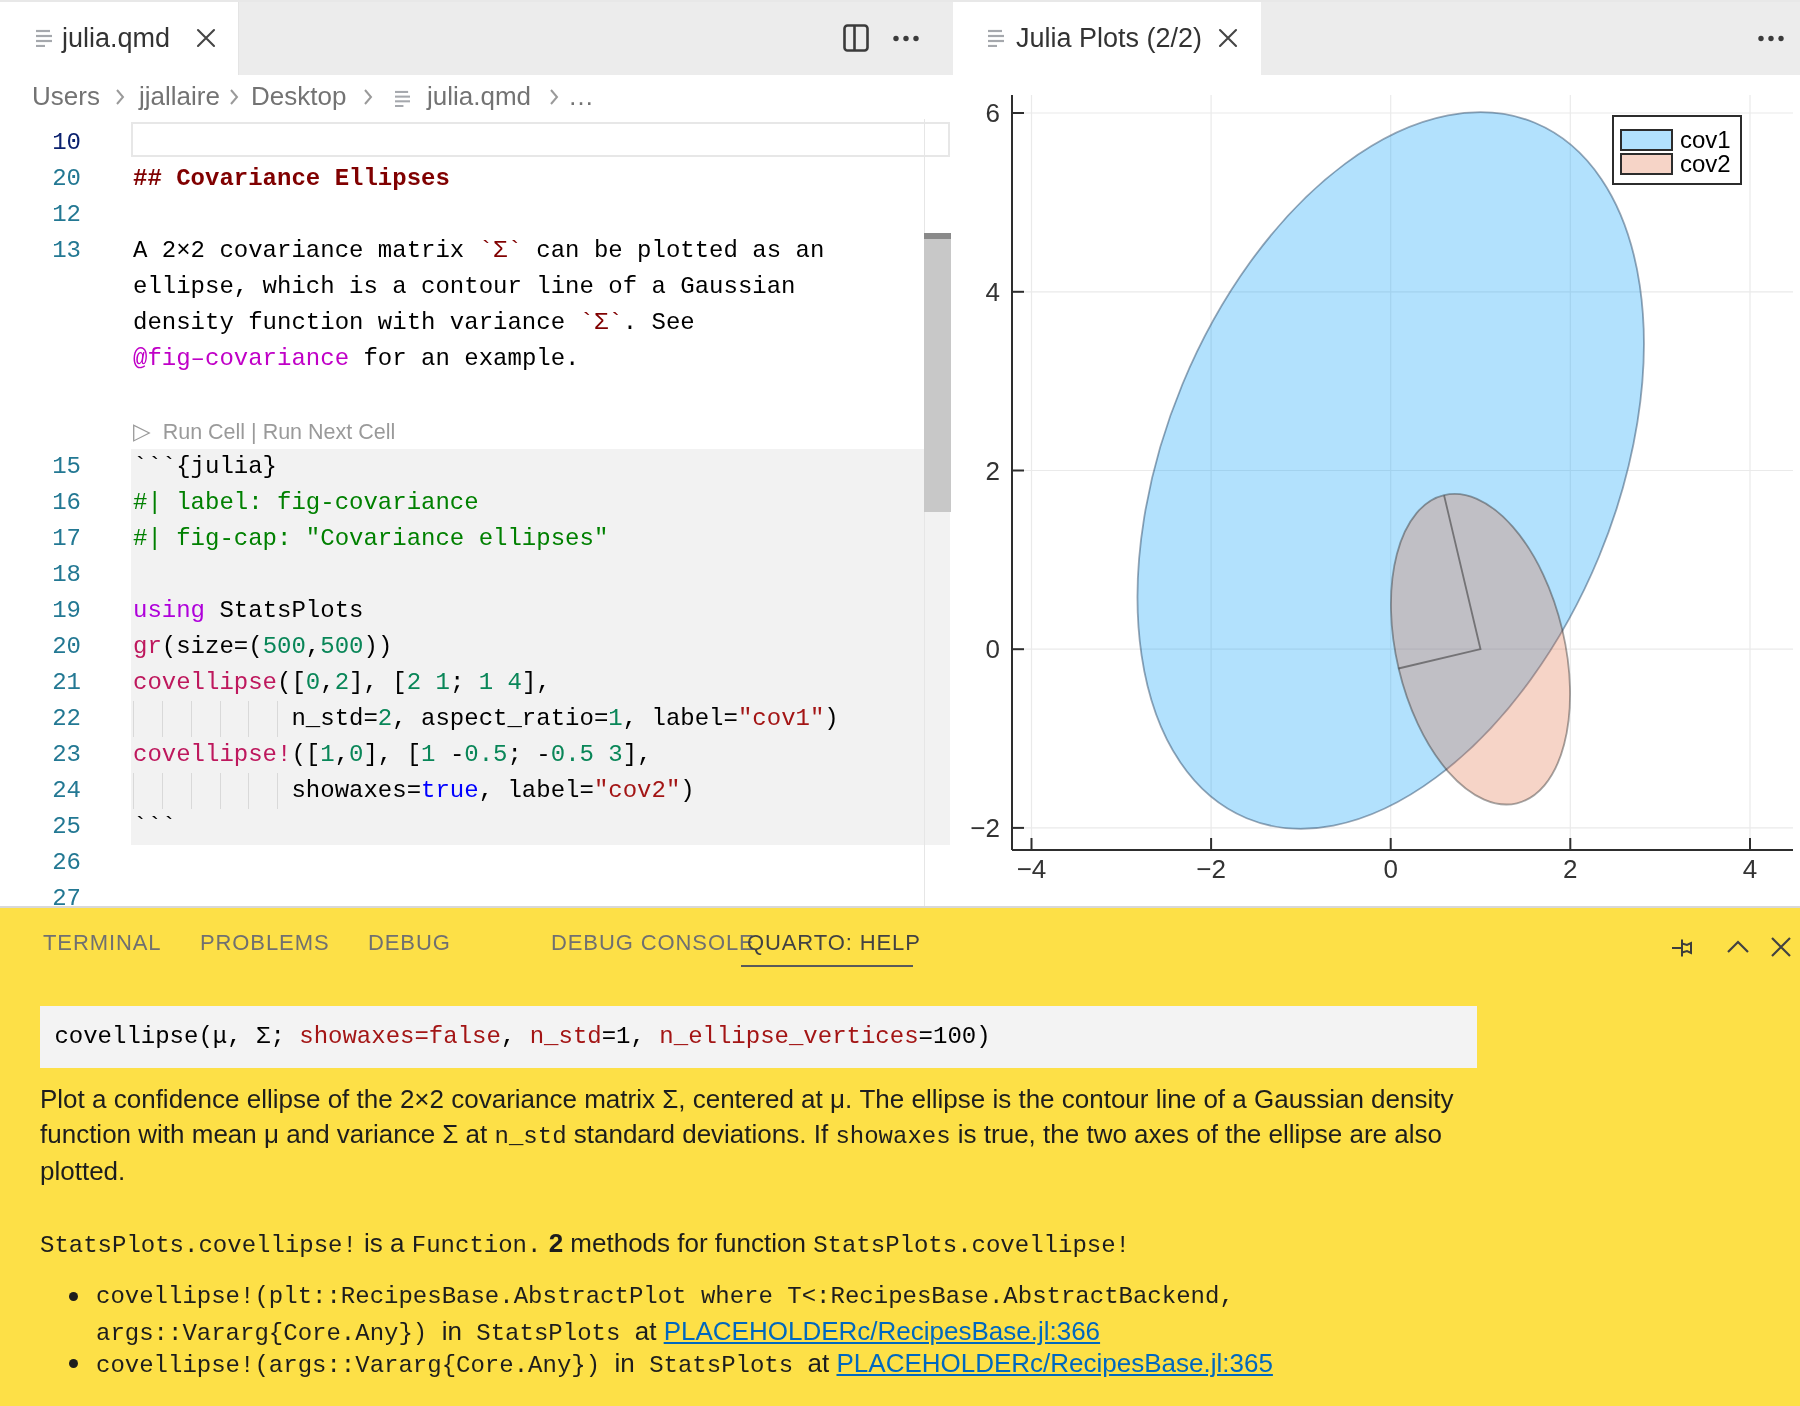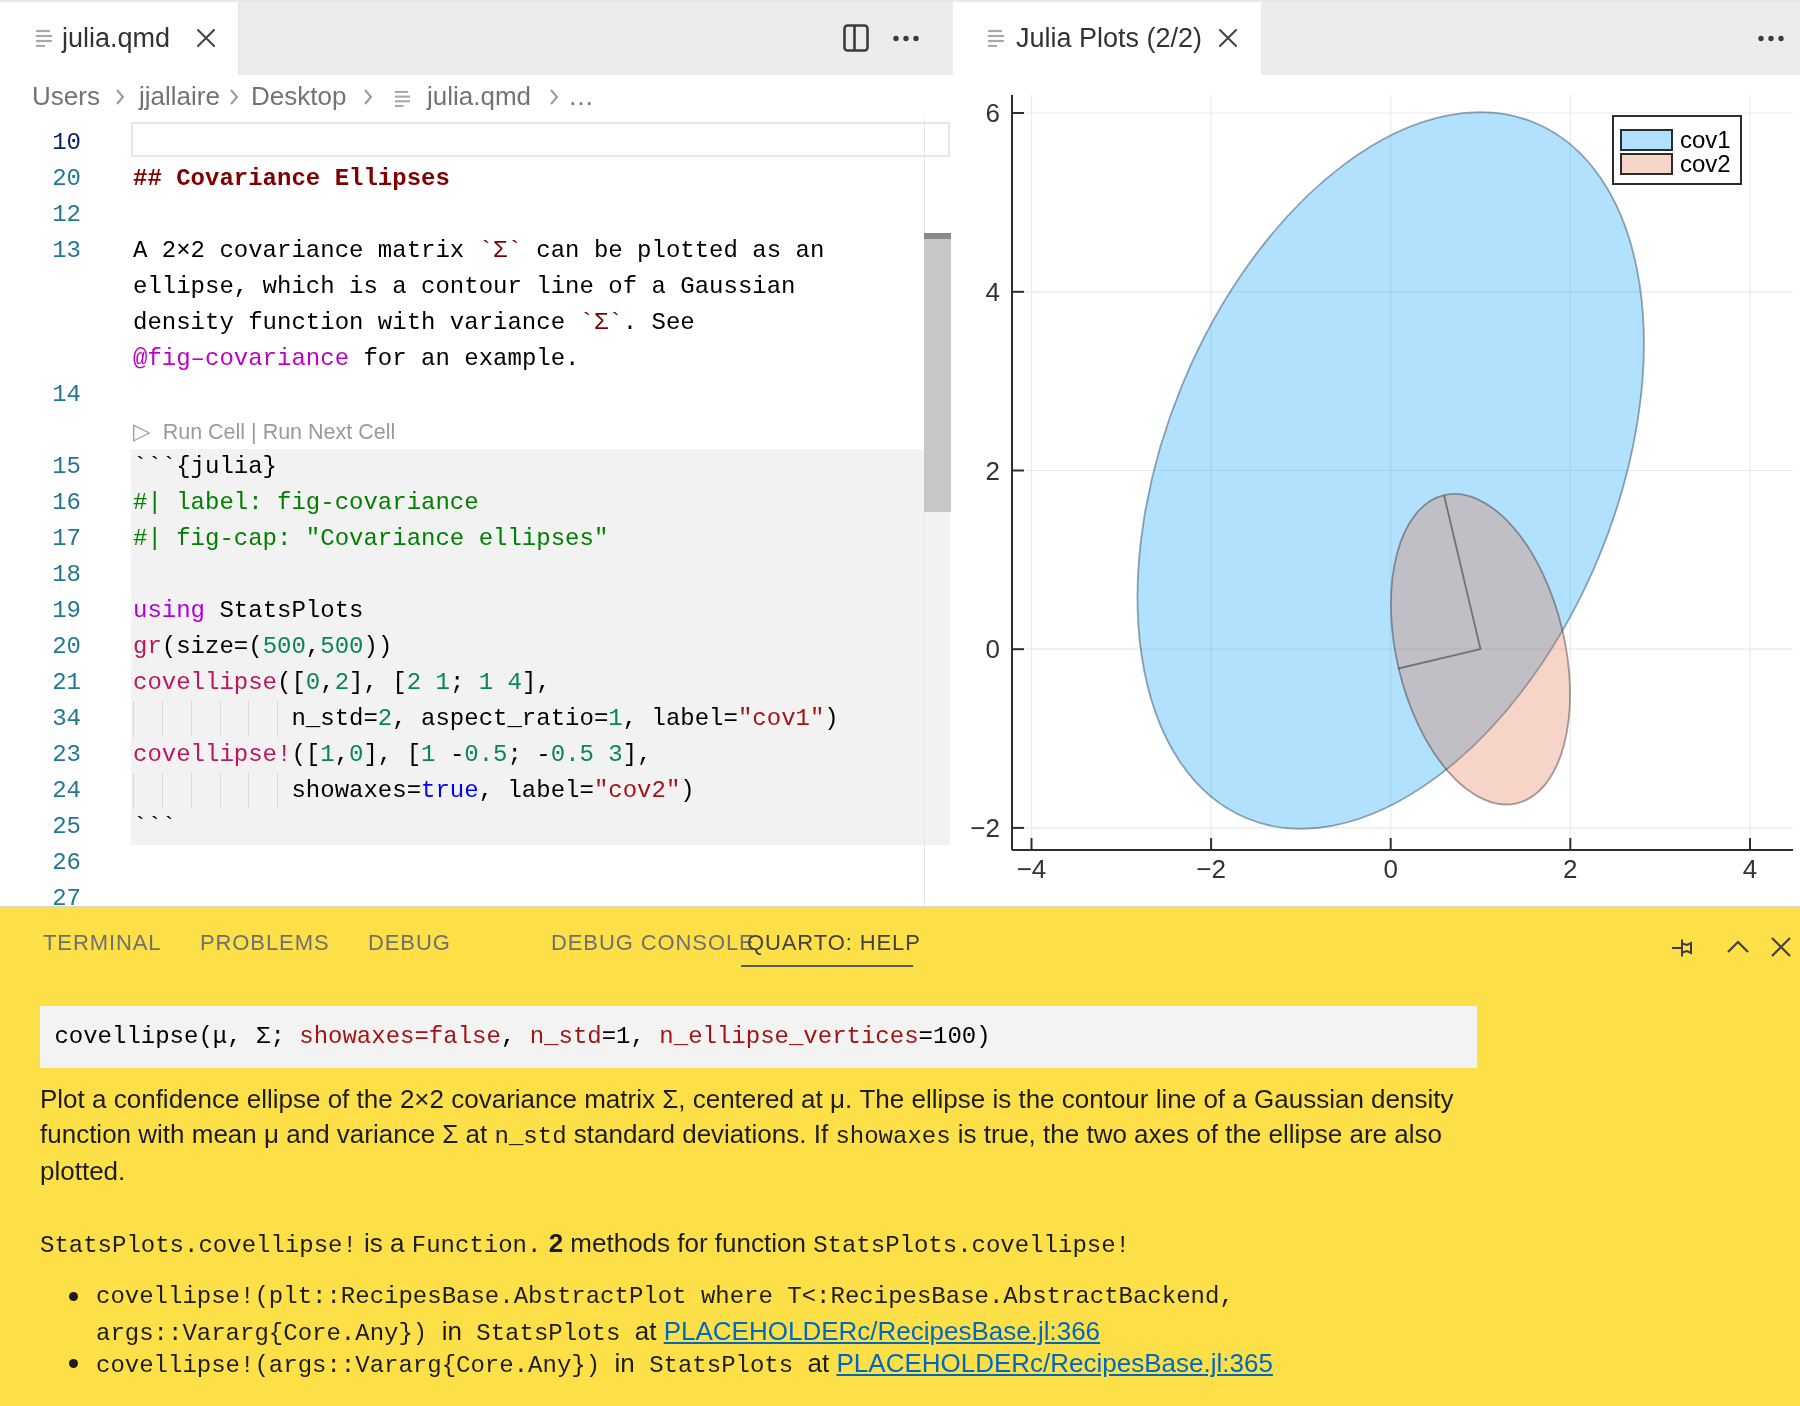--- a/index.html
+++ b/index.html
@@ -123,36 +123,35 @@
       <div class="cellbg"></div>
       <div class="curline"></div>
 
       <div class="row" style="top:125px;"><span class="ln" style="color:#0b216f;">10</span></div>
       <div class="row" style="top:161px;"><span class="ln">20</span><span class="ct h">## Covariance Ellipses</span></div>
       <div class="row" style="top:197px;"><span class="ln">12</span></div>
       <div class="row" style="top:233px;"><span class="ln">13</span><span class="ct">A 2×2 covariance matrix <span class="raw">`Σ`</span> can be plotted as an</span></div>
       <div class="row" style="top:305px;"><span class="ct">density function with variance <span class="raw">`Σ`</span>. See</span></div>
       <div class="row" style="top:269px;"><span class="ct">ellipse, which is a contour line of a Gaussian</span></div>
       <div class="row" style="top:341px;"><span class="ct"><span class="ref">@fig–covariance</span> for an example.</span></div>
-      <div class="row" style="top:377px;"><span class="ln">14</span></div>
       <div class="row" style="top:413px;"><span class="ct lens"><span style="font-size:23px;">▷</span>&nbsp;&nbsp;Run Cell | Run Next Cell</span></div>
       <div class="row" style="top:449px;"><span class="ln">15</span><span class="ct">```{julia}</span></div>
       <div class="row" style="top:485px;"><span class="ln">16</span><span class="ct cm">#| label: fig-covariance</span></div>
       <div class="row" style="top:521px;"><span class="ln">17</span><span class="ct cm">#| fig-cap: "Covariance ellipses"</span></div>
       <div class="row" style="top:557px;"><span class="ln">18</span></div>
       <div class="row" style="top:593px;"><span class="ln">19</span><span class="ct"><span class="k">using</span> StatsPlots</span></div>
       <div class="row" style="top:629px;"><span class="ln">20</span><span class="ct"><span class="fn">gr</span>(size=(<span class="num">500</span>,<span class="num">500</span>))</span></div>
       <div class="row" style="top:665px;"><span class="ln">21</span><span class="ct"><span class="fn">covellipse</span>([<span class="num">0</span>,<span class="num">2</span>], [<span class="num">2</span> <span class="num">1</span>; <span class="num">1</span> <span class="num">4</span>],</span></div>
       <div class="row" style="top:701px;"><span class="ct">           n_std=<span class="num">2</span>, aspect_ratio=<span class="num">1</span>, label=<span class="str">"cov1"</span>)</span></div>
       <div class="row" style="top:737px;"><span class="ln">23</span><span class="ct"><span class="fn">covellipse!</span>([<span class="num">1</span>,<span class="num">0</span>], [<span class="num">1</span> -<span class="num">0.5</span>; -<span class="num">0.5</span> <span class="num">3</span>],</span></div>
       <div class="row" style="top:773px;"><span class="ct">           showaxes=<span class="bool">true</span>, label=<span class="str">"cov2"</span>)</span></div>
       <div class="row" style="top:809px;"><span class="ln">25</span><span class="ct">```</span></div>
       <div class="row" style="top:845px;"><span class="ln">26</span></div>
       <div class="row" style="top:881px;"><span class="ln">27</span></div>
-      <div class="row" style="top:701px;"><span class="ln">34</span></div>
+      <div class="row" style="top:701px;"><span class="ln">22</span></div>
       <div class="row" style="top:773px;"><span class="ln">24</span></div>
 
       <div class="guide" style="left:133px; top:701px;"></div>
       <div class="guide" style="left:162px; top:701px;"></div>
       <div class="guide" style="left:191px; top:701px;"></div>
       <div class="guide" style="left:220px; top:701px;"></div>
       <div class="guide" style="left:248px; top:701px;"></div>
       <div class="guide" style="left:277px; top:701px;"></div>
       <div class="guide" style="left:133px; top:773px;"></div>
       <div class="guide" style="left:162px; top:773px;"></div>

